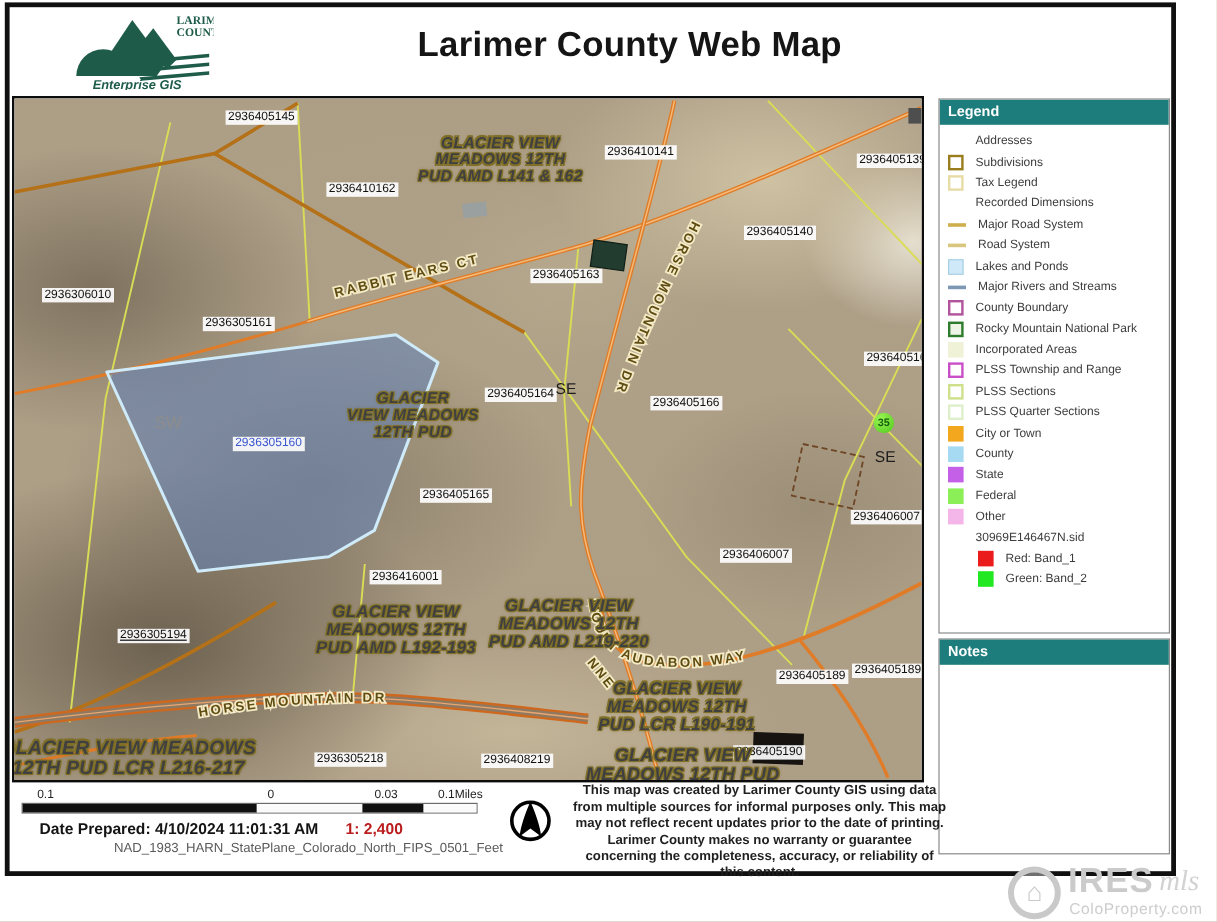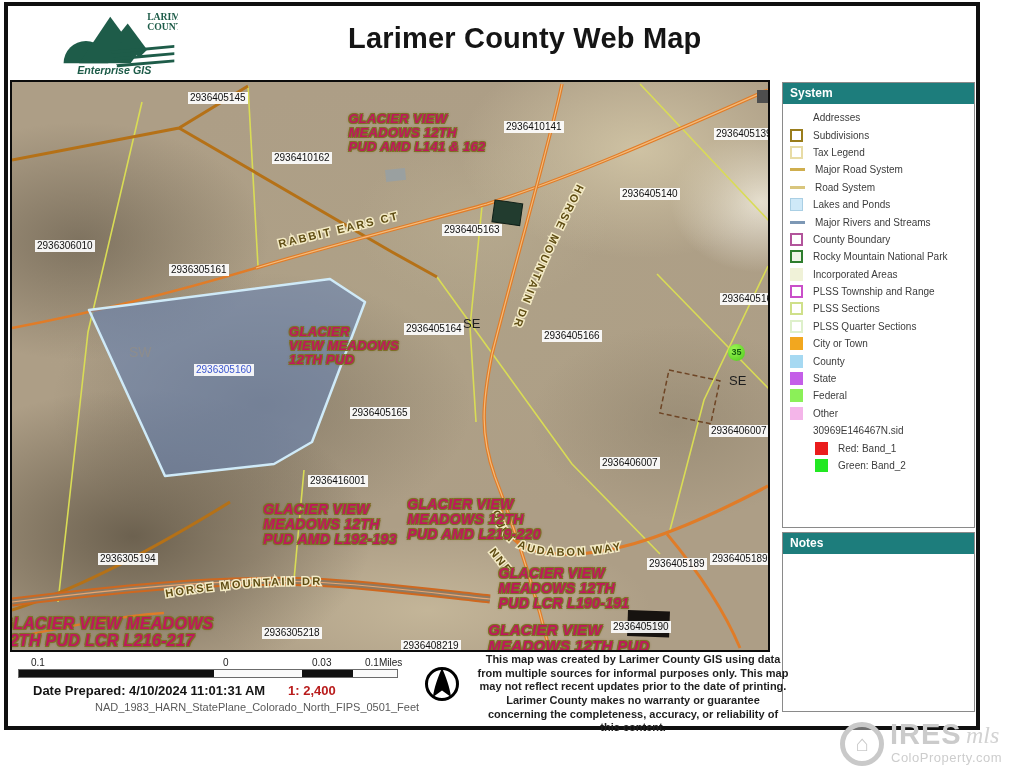--- a/index.html
+++ b/index.html
@@ -25,22 +25,22 @@
     radial-gradient(ellipse 170px 110px at 62% 25%, rgba(186,174,146,.6), rgba(186,174,146,0) 75%),
     radial-gradient(ellipse 520px 280px at 55% 38%, rgba(176,164,136,.5), rgba(176,164,136,0) 78%);}
   #map svg{position:absolute;inset:0;}
   .road-label{font-family:"Liberation Sans",sans-serif;font-size:11px;font-weight:bold;
               fill:#5e4c12;letter-spacing:2.2px;stroke:#f4ebc6;stroke-width:3px;paint-order:stroke;}
   .parcel-label{position:absolute;font-size:10px;line-height:12px;background:rgba(253,253,253,.93);
                 color:#101010;padding:0 2px;white-space:nowrap;}
   .parcel-label.blue{color:#3b56cf;}
   .section-label{position:absolute;font-size:13px;color:#1d1d1d;font-weight:normal;}
   .section-label.sw{color:#8d8d8d;font-size:14px;}
-  .subdiv-label{position:absolute;transform:translateX(-50%);text-align:left;font-weight:bold;
-                font-style:italic;color:#be185d;line-height:1.08;letter-spacing:.3px;white-space:nowrap;
+  .subdiv-label{position:absolute;transform:translateX(-50%);text-align:center;font-weight:bold;
+                font-style:italic;color:#404040;line-height:1.08;letter-spacing:.3px;white-space:nowrap;
                 text-shadow:1px 1px 0 #7f6f26,-1px -1px 0 #7f6f26,1px -1px 0 #7f6f26,
                             -1px 1px 0 #7f6f26,0 0 3px #6d5e1e;}
   .marker-35{position:absolute;width:17px;height:17px;border-radius:50%;
              background:radial-gradient(circle at 35% 30%,#9df653,#4cc81c);
              color:#14600e;font-size:9px;font-weight:bold;line-height:17px;text-align:center;}
   
   .panel{position:absolute;left:782px;width:193px;background:#fff;border:1px solid #8a8a8a;
          box-sizing:border-box;}
   .panel-header{background:#1d7d7c;color:#fff;font-size:12px;font-weight:bold;padding:3px 7px 4px;}
   #legend-box{top:82px;height:446px;overflow:hidden;}
@@ -163,23 +163,23 @@
       <div class="parcel-label" style="left: 608px; top: 106px;">2936405140</div>
       <div class="parcel-label" style="left: 430px; top: 142px;">2936405163</div>
       <div class="parcel-label" style="left: 392px; top: 241px;">2936405164</div>
       <div class="parcel-label" style="left: 530px; top: 248px;">2936405166</div>
       <div class="parcel-label" style="left: 708px; top: 211px;">2936405167</div>
       <div class="parcel-label" style="left: 338px; top: 325px;">2936405165</div>
       <div class="parcel-label blue" style="left: 182px; top: 282px;">2936305160</div>
       <div class="parcel-label" style="left: 697px; top: 343px;">2936406007</div>
       <div class="parcel-label" style="left: 588px; top: 375px;">2936406007</div>
       <div class="parcel-label" style="left: 296px; top: 393px;">2936416001</div>
-      <div class="parcel-label" style="left: 86px; top: 471px;">2936305194</div>
+      <div class="parcel-label" style="left: 86px; top: 442px; text-decoration: underline;">2936305194</div>
       <div class="parcel-label" style="left: 250px; top: 545px;">2936305218</div>
-      <div class="parcel-label" style="left: 389px; top: 558px; text-align: right;">2936408219</div>
+      <div class="parcel-label" style="left: 389px; top: 546px; text-align: right;">2936408219</div>
       <div class="parcel-label" style="left: 635px; top: 476px;">2936405189</div>
       <div class="parcel-label" style="left: 698px; top: 471px;">2936405189</div>
       <div class="parcel-label" style="left: 599px; top: 539px;">2936405190</div>
       <div class="section-label sw" style="left: 117px; top: 262px;">SW</div>
       <div class="section-label" style="left: 451px; top: 234px;">SE</div>
       <div class="section-label" style="left: 717px; top: 291px;">SE</div>
       <div class="subdiv-label" style="left: 405px; top: 30px; font-size: 13px;">
         <div>GLACIER VIEW</div>
         <div>MEADOWS 12TH</div>
         <div>PUD AMD L141 &amp; 162</div>
@@ -210,33 +210,37 @@
       </div>
       <div class="subdiv-label" style="left: 557px; top: 540px; font-size: 15px;">
         <div>GLACIER VIEW</div>
         <div>MEADOWS 12TH PUD</div>
       </div>
       <div class="marker-35" style="left: 716px; top: 262px;">35</div>
     </div>
 </div>
 
 <div class="panel" id="legend-box">
-  <div class="panel-header">System</div>
+  <div class="panel-header">Legend</div>
   <div id="legend-rows" style="padding-top:5px;">
       <div class="legend-row">
         <span class="lswatch" style="visibility: hidden;"></span>
         <span class="llabel">Addresses</span>
       </div>
       <div class="legend-row">
         <span class="lswatch" style="background: rgb(255, 255, 255); border: 2px solid rgb(154, 125, 28);"></span>
         <span class="llabel">Subdivisions</span>
       </div>
       <div class="legend-row">
         <span class="lswatch" style="background: rgb(255, 255, 255); border: 2px solid rgb(232, 220, 166);"></span>
         <span class="llabel">Tax Legend</span>
+      </div>
+      <div class="legend-row">
+        <span class="lswatch" style="visibility: hidden;"></span>
+        <span class="llabel">Recorded Dimensions</span>
       </div>
       <div class="legend-row">
         <span class="lswatch" style="height: 0px; border-top: 3px solid rgb(207, 174, 78); width: 15px;"></span>
         <span class="llabel">Major Road System</span>
       </div>
       <div class="legend-row">
         <span class="lswatch" style="height: 0px; border-top: 3px solid rgb(217, 198, 126); width: 15px;"></span>
         <span class="llabel">Road System</span>
       </div>
       <div class="legend-row">

